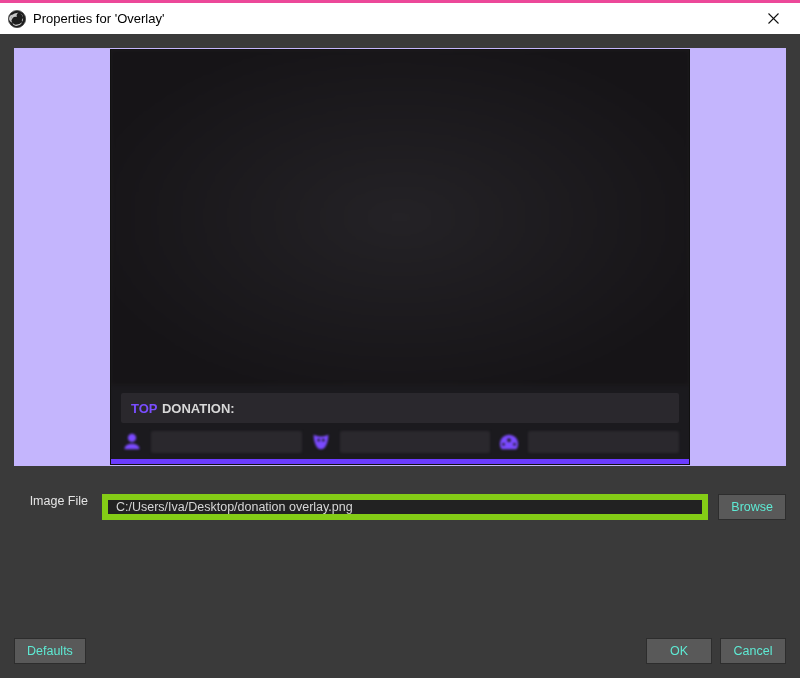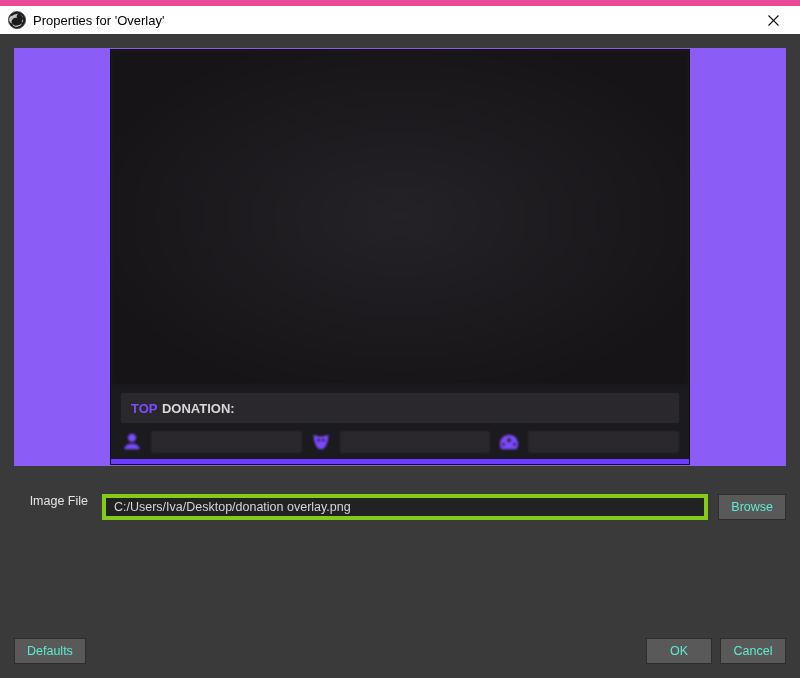--- a/index.html
+++ b/index.html
@@ -3,21 +3,21 @@
 <meta charset="utf-8">
 <style>
   * { box-sizing: border-box; margin: 0; padding: 0; }
   html, body { width: 800px; height: 678px; font-family: "Segoe UI", Arial, sans-serif; background: #3a3a3a; overflow: hidden; }
   body { display: flex; flex-direction: column; }
 
   
   .titlebar {
     height: 34px;
     background: #ffffff;
-    border-top: 6px solid #ec4899;
+    border-top: 3px solid #ec4899;
     display: flex;
     align-items: center;
     padding: 0 4px 0 8px;
     position: relative;
     justify-content: space-between;
   }
   .titlebar .obs-icon {
     width: 18px; height: 18px; margin-right: 7px;
     flex-shrink: 0;
   }
@@ -39,21 +39,21 @@
     flex-direction: column;
     background: #3a3a3a;
     padding: 0;
   }
   .preview-outer {
     padding: 14px;
     background: #3a3a3a;
   }
   .preview-frame {
     height: 418px;
-    background: #8b5cf6;
+    background: #c4b5fd;
     display: flex;
     justify-content: center;
     align-items: center;
   }
   .preview-img {
     width: 580px;
     height: 416px;
     background: #1e1c1e;
     border: 1px solid #111;
     display: flex;
@@ -119,21 +119,21 @@
     width: 78px;
     text-align: right;
     color: #e5e5e5;
     font-size: 12.5px;
     padding-right: 4px;
   }
   .text-input {
     flex: 1;
     height: 26px;
     background: #222;
-    border: 4px solid #84cc16;
+    border: 6px solid #84cc16;
     color: #d6d6d6;
     font-size: 12.5px;
     padding: 0 8px;
     outline: none;
   }
   .btn {
     height: 26px;
     min-width: 66px;
     background: #595959;
     border: 1px solid #2d2d2d;

